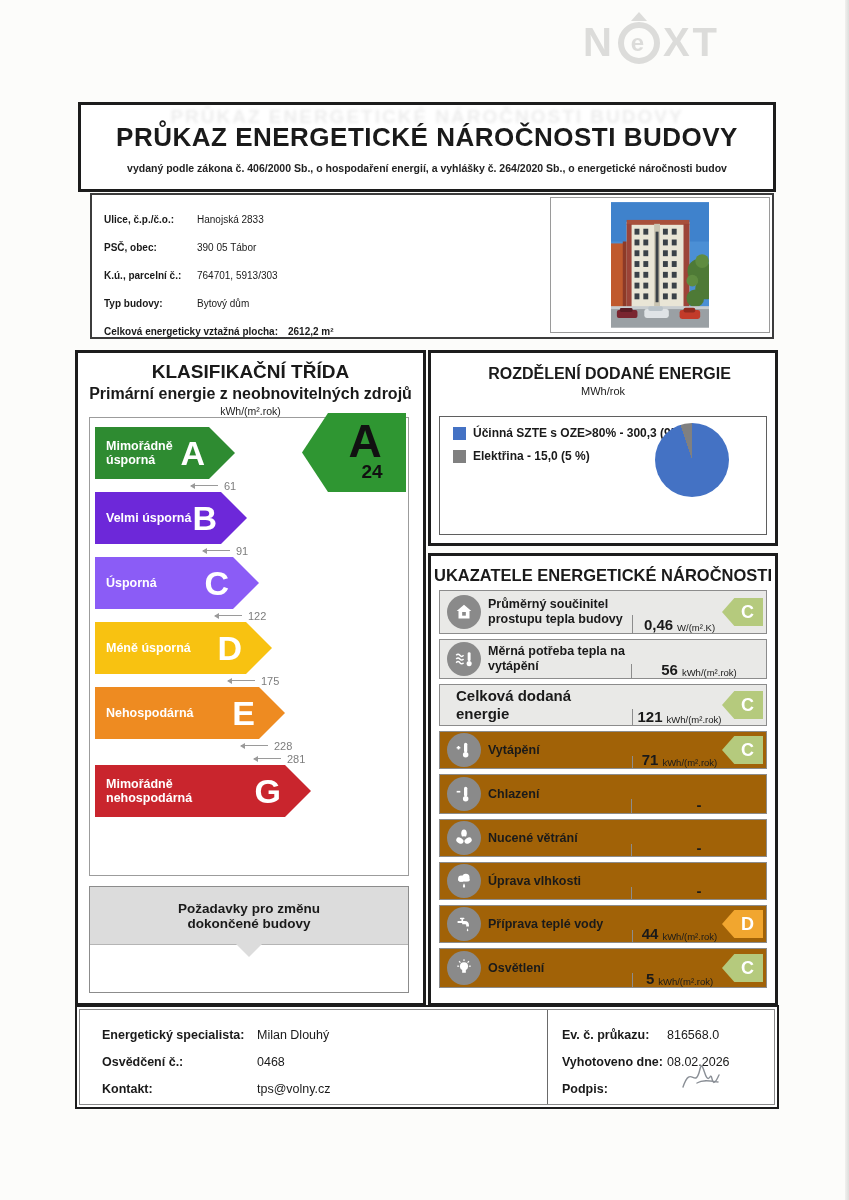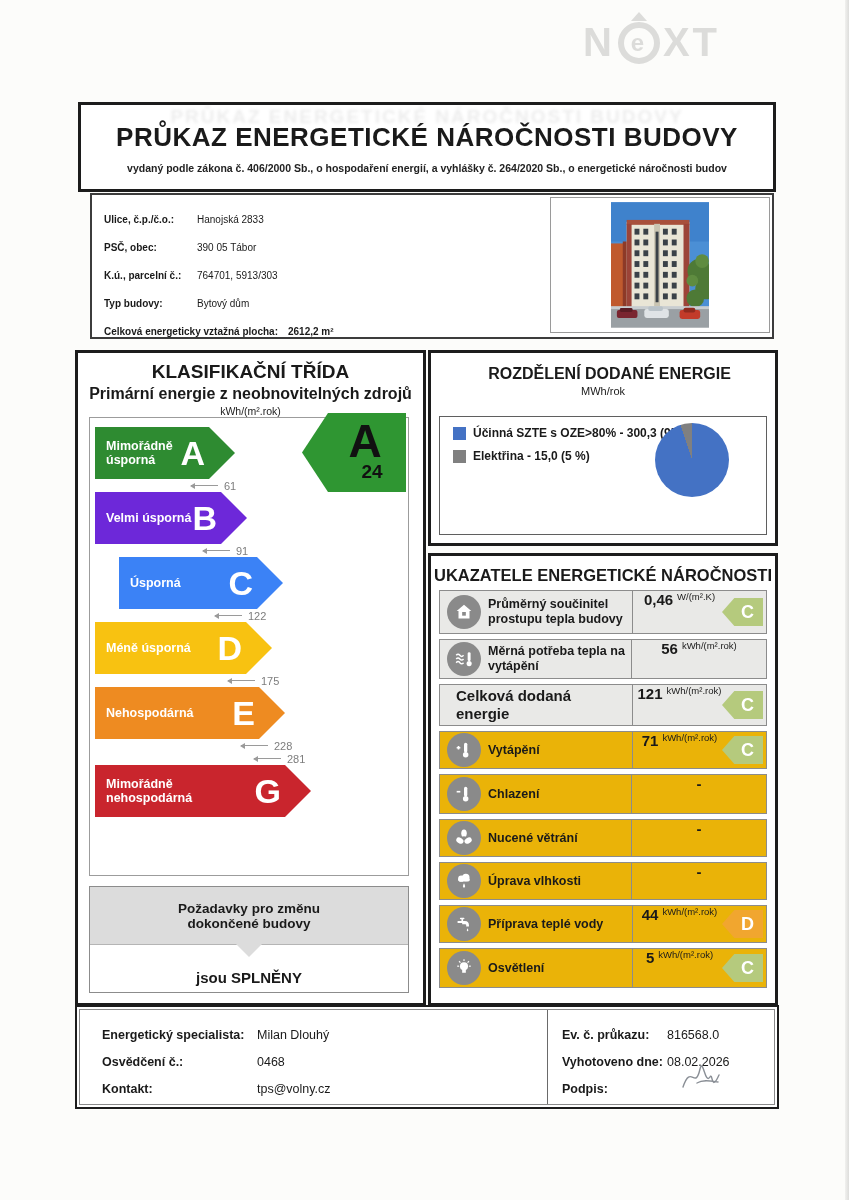--- a/index.html
+++ b/index.html
@@ -79,27 +79,27 @@
   .legend{position:absolute;left:13px;top:9px;display:flex;flex-direction:column;gap:9px;}
   .legend-row{display:flex;align-items:flex-start;gap:7px;}
   .legend-swatch{width:13px;height:13px;flex:0 0 13px;margin-top:1px;}
   .legend-label{font-size:12px;font-weight:bold;}
   .pie-chart{position:absolute;right:37px;top:6px;width:74px;height:74px;border-radius:50%;}
 
   
   .ind-panel{left:428px;top:553px;width:344px;height:447px;border:3px solid #1c1c1c;background:#fff;}
   .ind-head{margin-top:10px;text-align:center;font-size:16.5px;font-weight:bold;}
   .ind-rows{position:absolute;left:8px;top:34px;width:328px;display:flex;flex-direction:column;gap:5px;}
-  .ind-row{border:1.5px solid #8c8c8c;display:flex;align-items:stretch;background:#eab308;box-sizing:border-box;position:relative;}
+  .ind-row{border:1.5px solid #8c8c8c;display:flex;align-items:stretch;background:#a16207;box-sizing:border-box;position:relative;}
   .ind-row.shaded{background:#e9e9e7;}
   .icon-cell{width:48px;flex:0 0 48px;display:flex;align-items:center;justify-content:center;}
   .icon-circle{width:34px;height:34px;border-radius:50%;background:#8a8a8a;display:flex;align-items:center;justify-content:center;}
   .ind-label{flex:1;display:flex;align-items:center;font-size:12.5px;font-weight:bold;line-height:1.2;padding-right:4px;}
   .ind-label.total{font-size:15px;padding-left:16px;}
-  .val-cell{width:134px;flex:0 0 134px;border-left:1.5px solid #8c8c8c;display:flex;align-items:flex-start;justify-content:center;gap:4px;}
+  .val-cell{width:134px;flex:0 0 134px;border-left:1.5px solid #8c8c8c;display:flex;align-items:flex-end;justify-content:center;gap:4px;margin-top:24px;}
   .val-cell.has-badge{padding-right:40px;box-sizing:border-box;}
   .val-num{font-size:15px;font-weight:bold;}
   .val-unit{font-size:9.5px;}
   .grade-badge{position:absolute;right:3px;top:50%;transform:translateY(-50%);width:41px;height:28px;
     clip-path:polygon(0 50%,30% 0,100% 0,100% 100%,30% 100%);
     display:flex;align-items:center;justify-content:center;padding-left:10px;box-sizing:border-box;}
   .grade-badge span{color:#fff;font-weight:bold;font-size:18px;}
 
   
   .footer-box{left:75px;top:1005px;width:700px;height:100px;border:2px solid #1c1c1c;background:#fff;
@@ -234,21 +234,21 @@
         <span>61</span>
       </div>
     <div class="class-row" style="background: #6d28d9; width: 152px;">
       <span class="c-label">Velmi úsporná</span>
       <span class="c-letter">B</span>
     </div>
     <div class="thr" style="margin-left: 108px;">
         <span class="thr-arrow"></span>
         <span>91</span>
       </div>
-    <div class="class-row" style="background: #3b82f6; width: 164px; margin-left: 24px;">
+    <div class="class-row" style="background: #8b5cf6; width: 164px;">
       <span class="c-label">Úsporná</span>
       <span class="c-letter">C</span>
     </div>
     <div class="thr" style="margin-left: 120px;">
         <span class="thr-arrow"></span>
         <span>122</span>
       </div>
     <div class="class-row" style="background: rgb(248, 194, 17); width: 177px;">
       <span class="c-label">Méně úsporná</span>
       <span class="c-letter">D</span>
@@ -278,21 +278,20 @@
       <span class="sel-letter">A</span>
       <span class="sel-value">24</span>
     </div>
   </div>
 
   <div class="req-box">
     <div class="req-gray">
       <span>Požadavky pro změnu dokončené budovy</span>
     </div>
     <div class="req-notch"></div>
-    <div class="req-status">jsou SPLNĚNY</div>
   </div>
 </div>
 
 <div class="abs pie-panel">
   <div class="pie-head">ROZDĚLENÍ DODANÉ ENERGIE</div>
   <div class="pie-unit">MWh/rok</div>
   <div class="pie-inner">
     <div class="legend">
       <div class="legend-row">
         <span class="legend-swatch" style="background: rgb(68, 114, 196);"></span>

